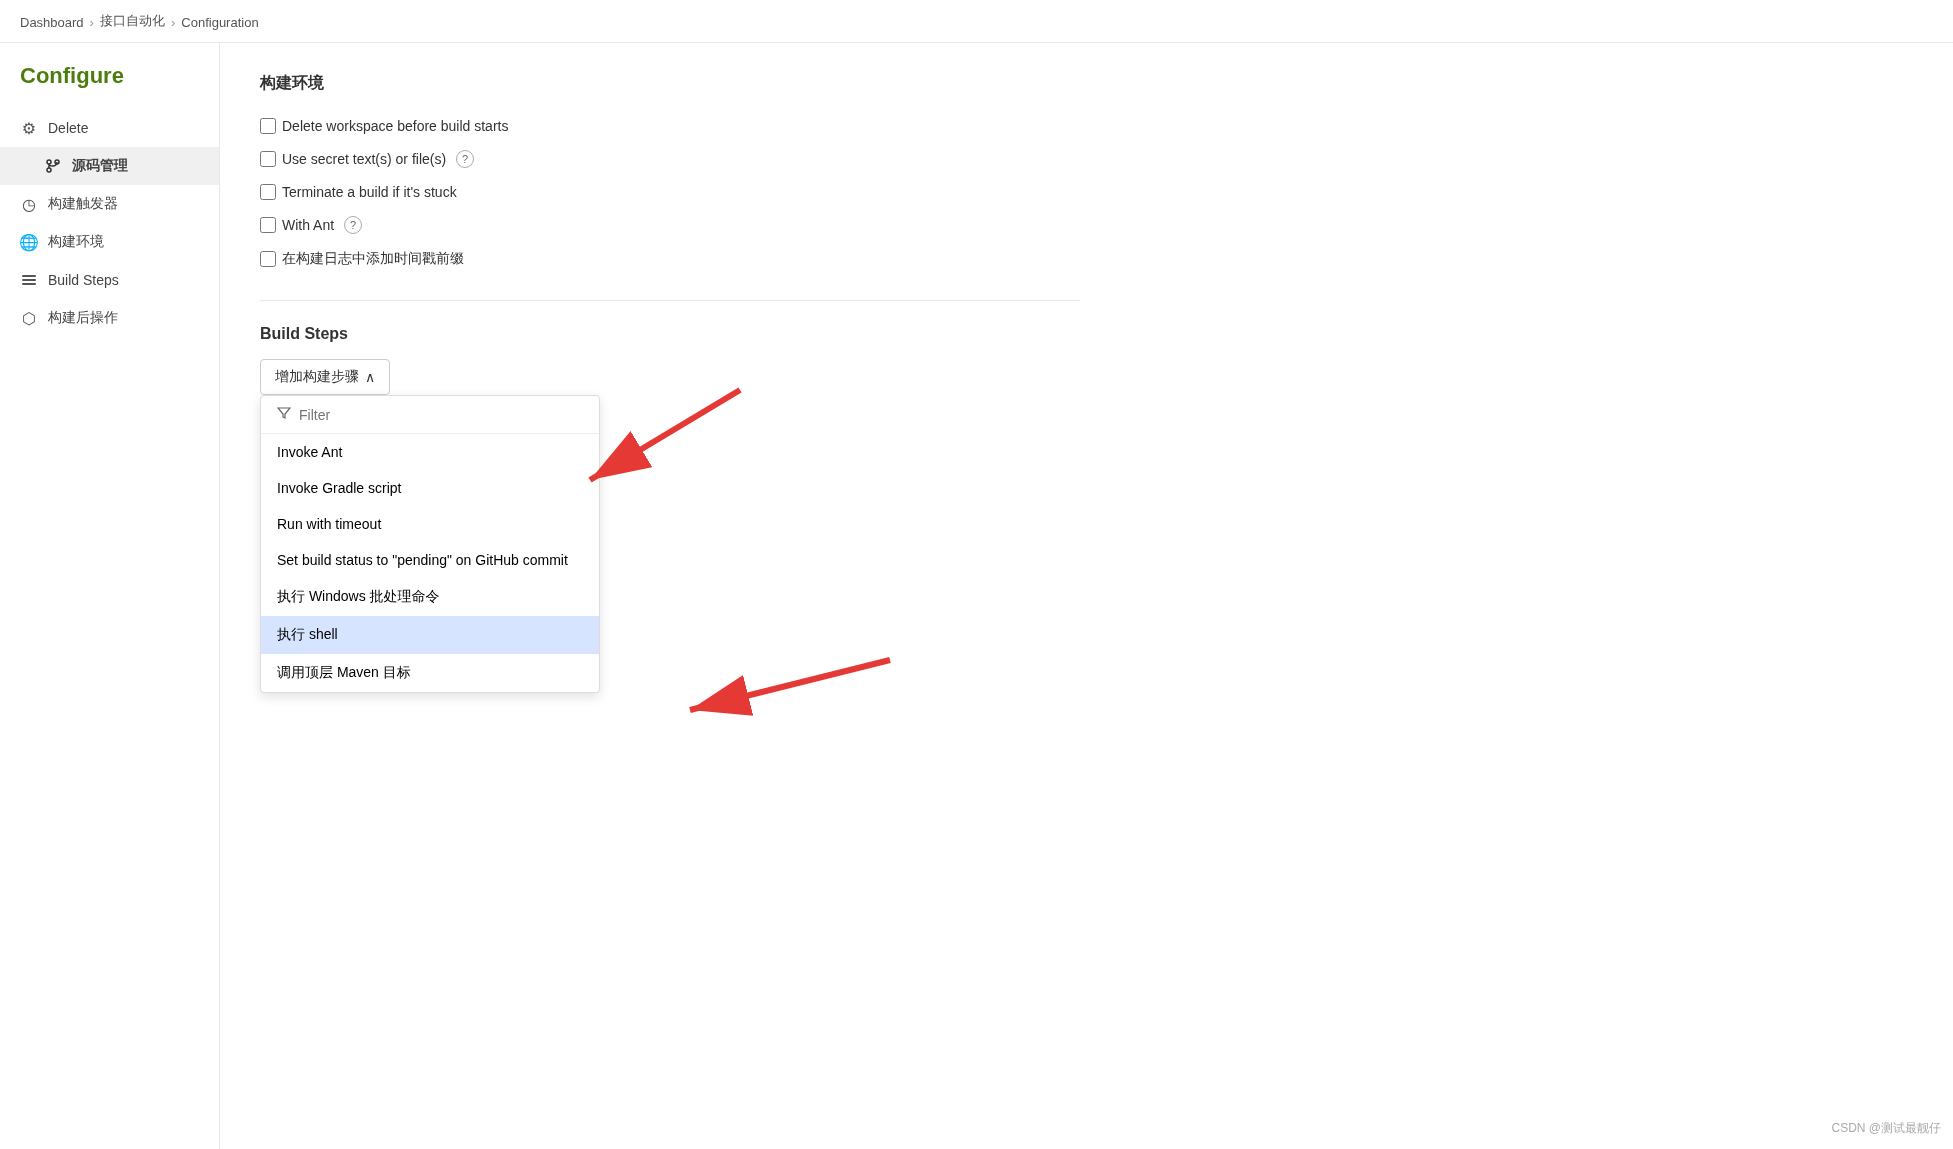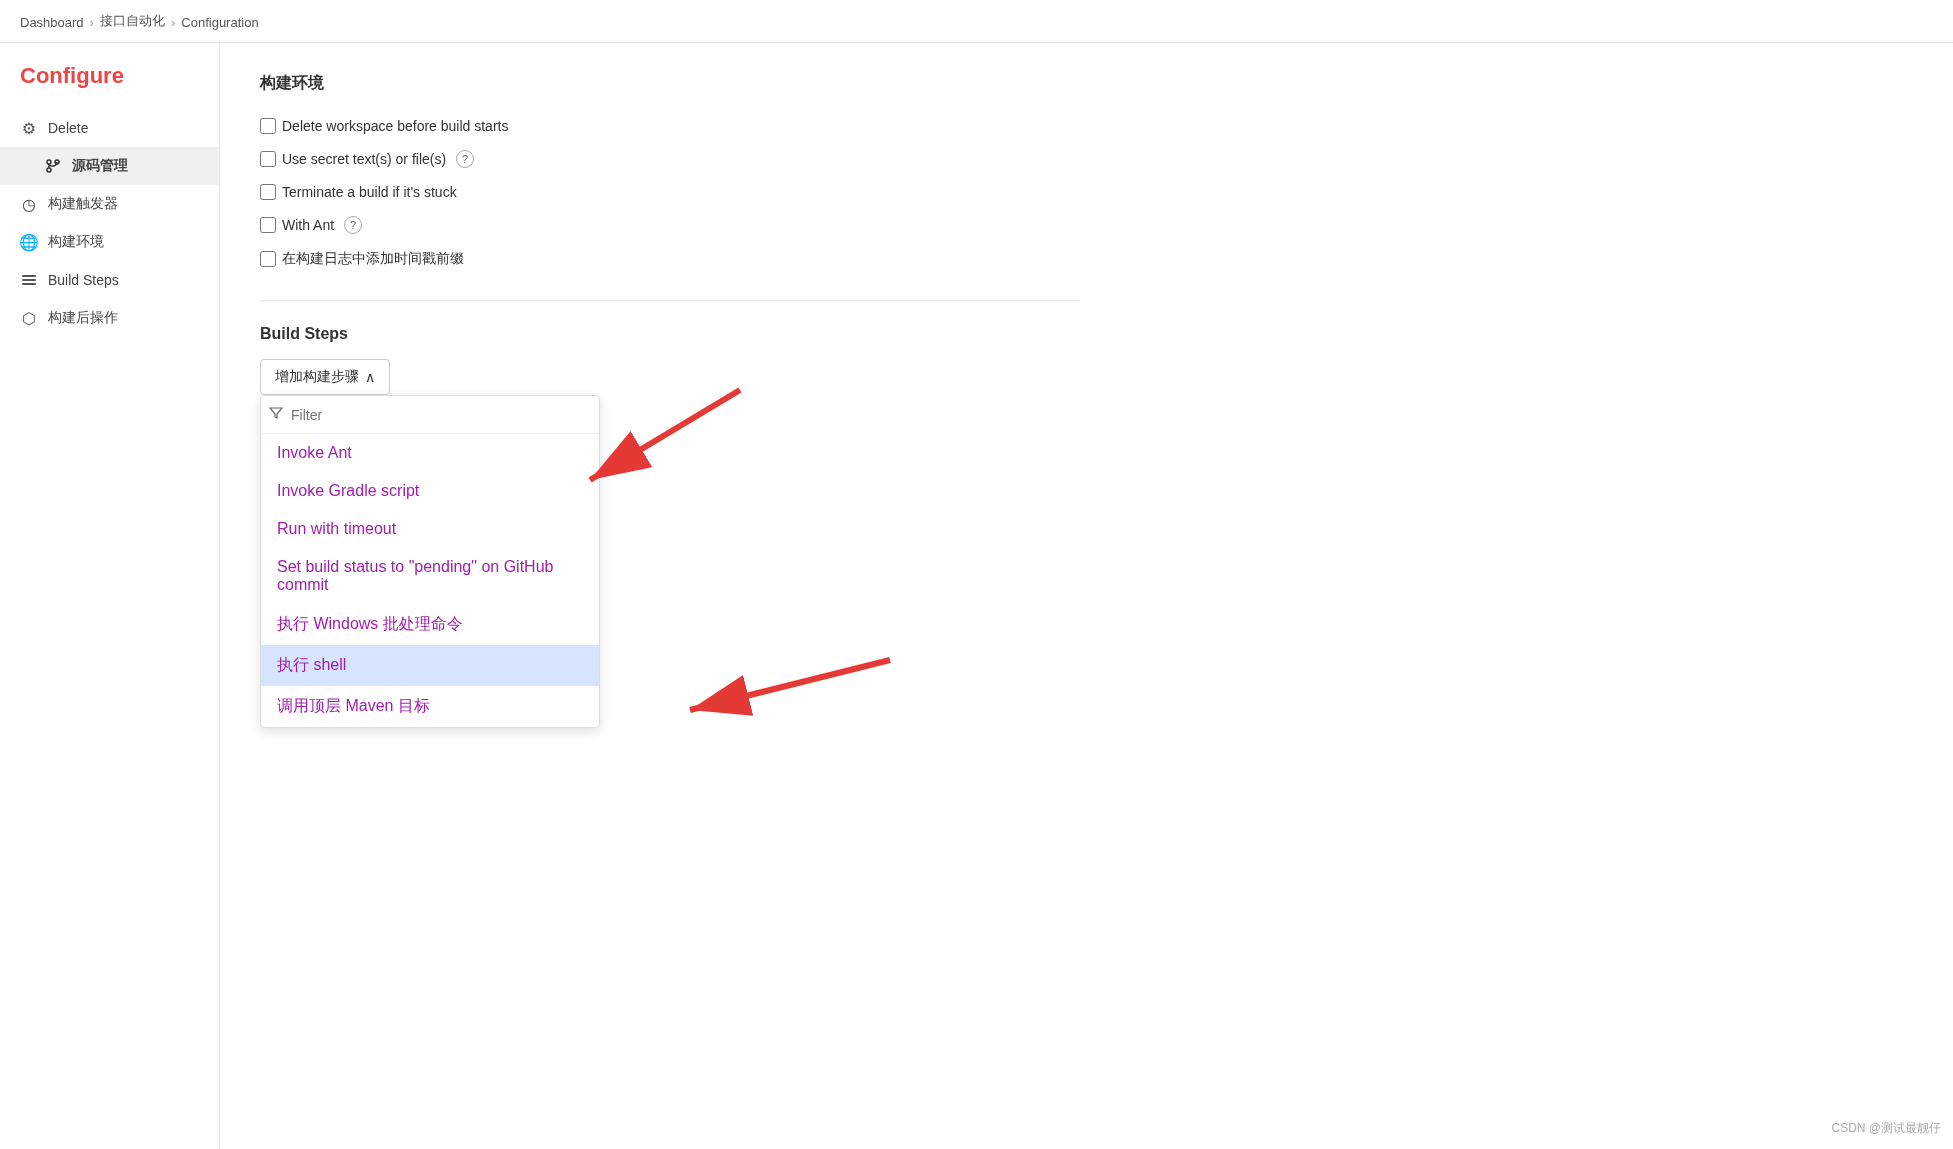--- a/index.html
+++ b/index.html
@@ -28,21 +28,21 @@
     .sidebar {
       width: 220px;
       border-right: 1px solid #e8e8e8;
       padding: 20px 0;
       flex-shrink: 0;
     }
     .sidebar-title {
       font-size: 22px;
       font-weight: 700;
       padding: 0 20px 20px 20px;
-      color: #ef4444;
+      color: #4d7c0f;
     }
     .sidebar-item {
       display: flex;
       align-items: center;
       gap: 10px;
       padding: 10px 20px;
       cursor: pointer;
       color: #444;
       font-size: 14px;
       border-radius: 0;
@@ -133,39 +133,39 @@
       border: 1px solid #ddd;
       border-radius: 4px;
       box-shadow: 0 4px 12px rgba(0,0,0,0.12);
       z-index: 100;
       overflow: hidden;
     }
     .dropdown-filter {
       display: flex;
       align-items: center;
       gap: 8px;
-      padding: 10px 8px;
+      padding: 10px 16px;
       border-bottom: 1px solid #eee;
     }
     .dropdown-filter input {
       border: none;
       outline: none;
       font-size: 14px;
       color: #333;
       flex: 1;
       background: transparent;
     }
     .filter-icon {
       color: #666;
       font-size: 14px;
     }
     .dropdown-item {
       padding: 10px 16px;
-      font-size: 16px;
-      color: #a21caf;
+      font-size: 14px;
+      color: #000000;
       cursor: pointer;
     }
     .dropdown-item.highlighted {
       background: #d6e4ff;
     }
     
     .arrows-overlay {
       position: absolute;
       top: 0;
       left: 0;

